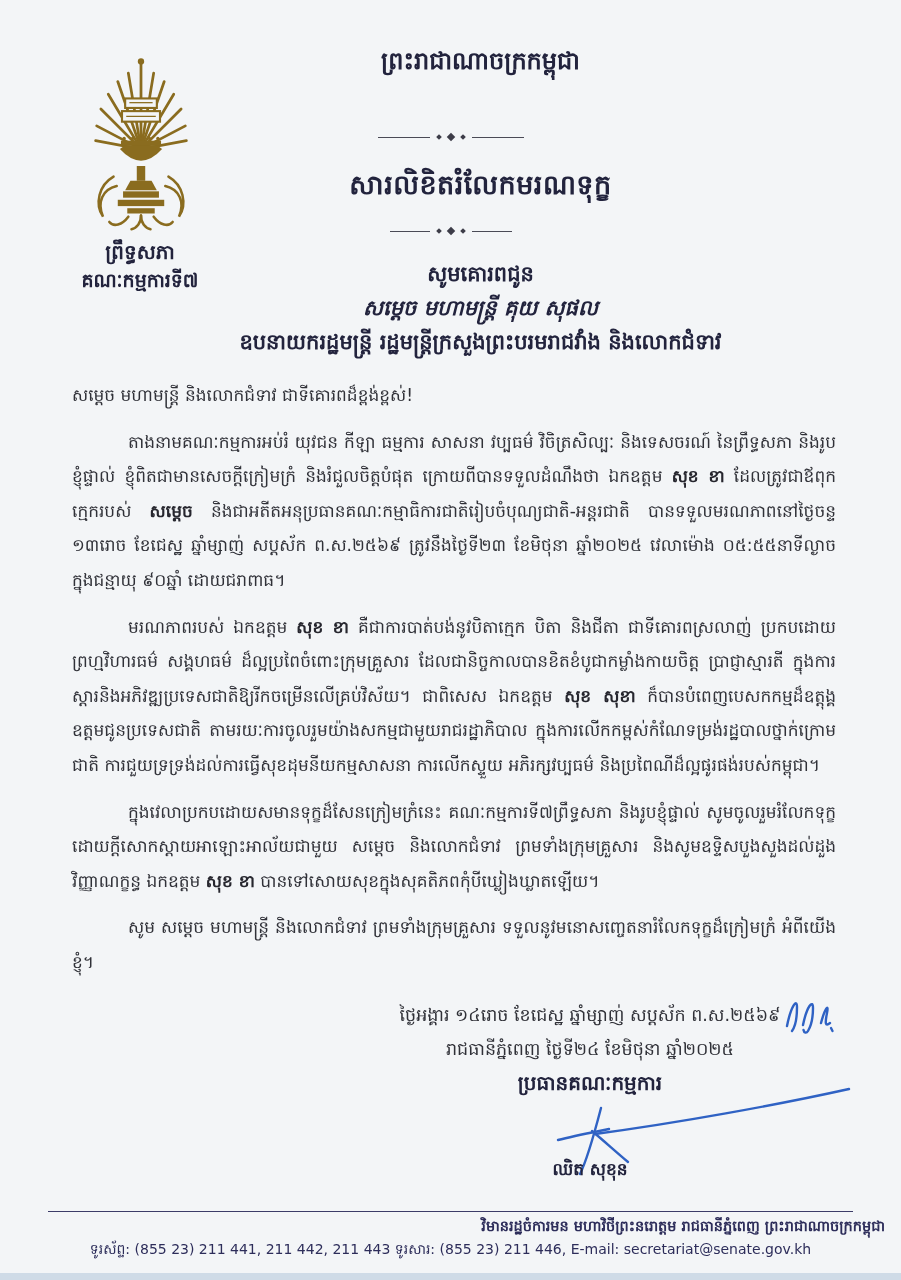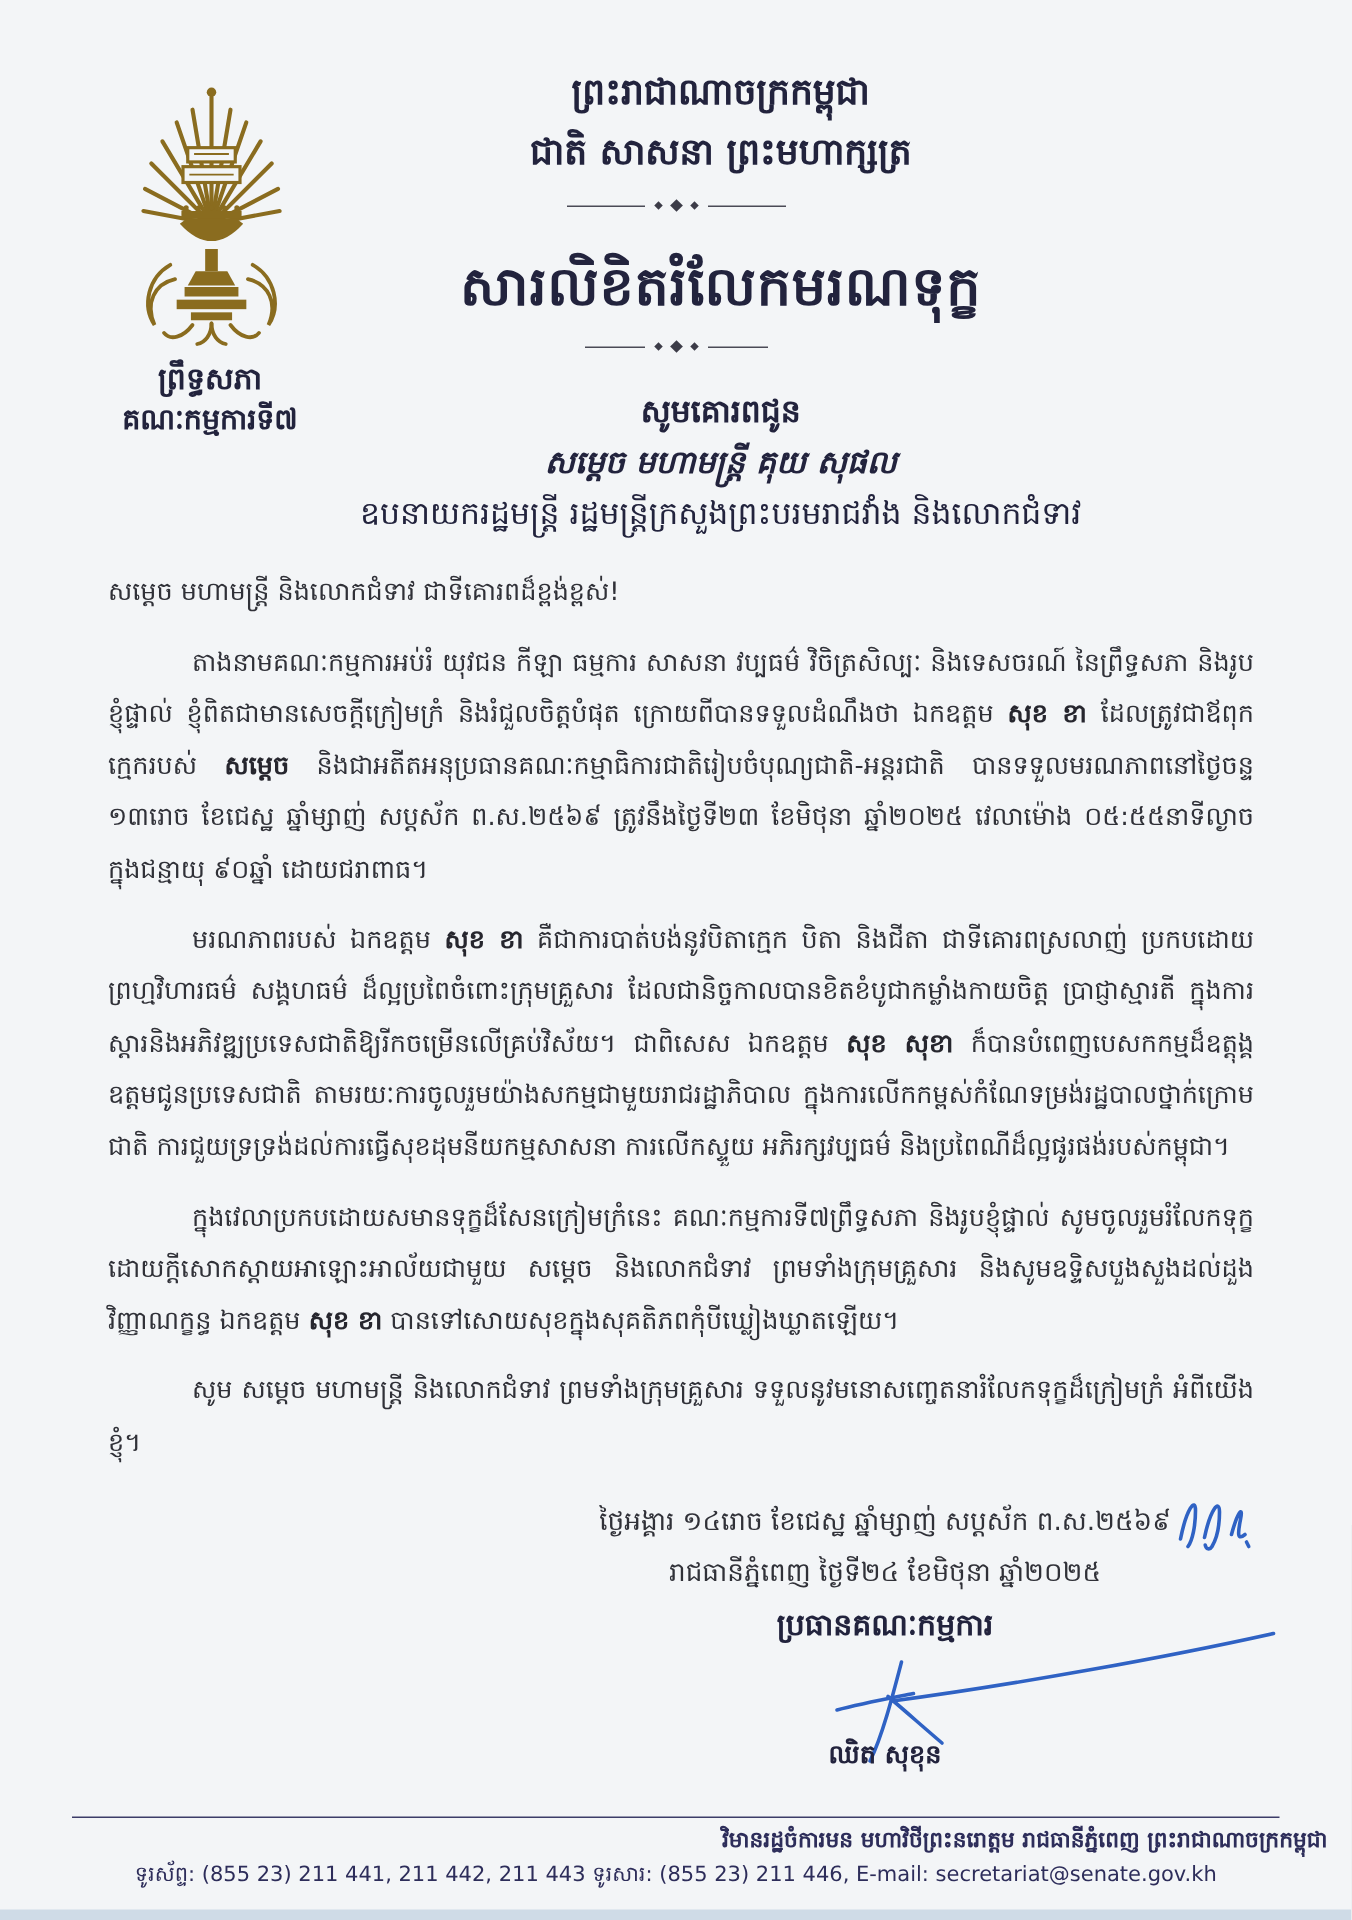--- a/index.html
+++ b/index.html
@@ -27,24 +27,24 @@
   .center-col{position:absolute;left:90px;right:30px;text-align:center;color:var(--heading-ink);}
   .motto1{top:46px;font-size:24px;font-weight:bold;}
   .motto2{top:86px;font-size:24px;font-weight:bold;}
   .orn{position:absolute;display:flex;align-items:center;justify-content:center;gap:7px;height:10px;}
   .orn .bar{height:1px;background:#4a4a56;flex:0 0 52px;}
   .orn .gem{width:6px;height:6px;background:#3c3c48;transform:rotate(45deg);}
   .orn .gem.small{width:4px;height:4px;}
   .orn1{left:0;right:0;top:132px;}
   .orn2{left:0;right:0;top:226px;}
   .orn-inner{display:flex;align-items:center;gap:7px;margin:0 auto;}
-  .doc-title{top:168px;font-size:36px;font-weight:bold;letter-spacing:.5px;}
+  .doc-title{top:168px;font-size:27px;font-weight:bold;letter-spacing:.5px;}
   .salute-heading{top:260px;font-size:21px;font-weight:bold;}
   .recipient1{top:294px;font-size:21px;font-weight:bold;font-style:italic;}
-  .recipient2{top:328px;font-size:21px;font-weight:normal;}
+  .recipient2{top:328px;font-size:21px;font-weight:bold;}
   
   .body-text{position:absolute;left:60px;top:366px;width:788px;height:628px;overflow:hidden;}
   .body-text p{margin:12px;font-size:17px;line-height:34.6px;text-align:justify;text-indent:56px;color:var(--body-ink);}
   .body-text p.salutation{text-indent:0;text-align:left;}
   .b{font-weight:bold;color:#26262e;}
   
   .closing{position:absolute;left:330px;top:998px;width:520px;text-align:center;color:var(--body-ink);}
   .date-khmer{font-size:17.5px;line-height:34px;}
   .date-greg{font-size:17.5px;line-height:34px;}
   .signer-title{font-size:20px;font-weight:bold;color:var(--heading-ink);line-height:34px;}
@@ -112,21 +112,20 @@
       <path d="M50,155 C50,162 54,167 59,168"></path>
     </g>
   </svg>
 
   <div class="org-block">
     <div class="org-name">ព្រឹទ្ធសភា</div>
     <div class="org-commission">គណៈកម្មការទី៧</div>
   </div>
 
   <div class="center-col motto1">ព្រះរាជាណាចក្រកម្ពុជា</div>
-  <div class="center-col motto2">ជាតិ សាសនា ព្រះមហាក្សត្រ</div>
 
   <div class="orn orn1">
     <div class="orn-inner">
       <span class="bar"></span>
         <span class="gem small"></span>
         <span class="gem"></span>
         <span class="gem small"></span>
         <span class="bar"></span>
     </div>
   </div>

